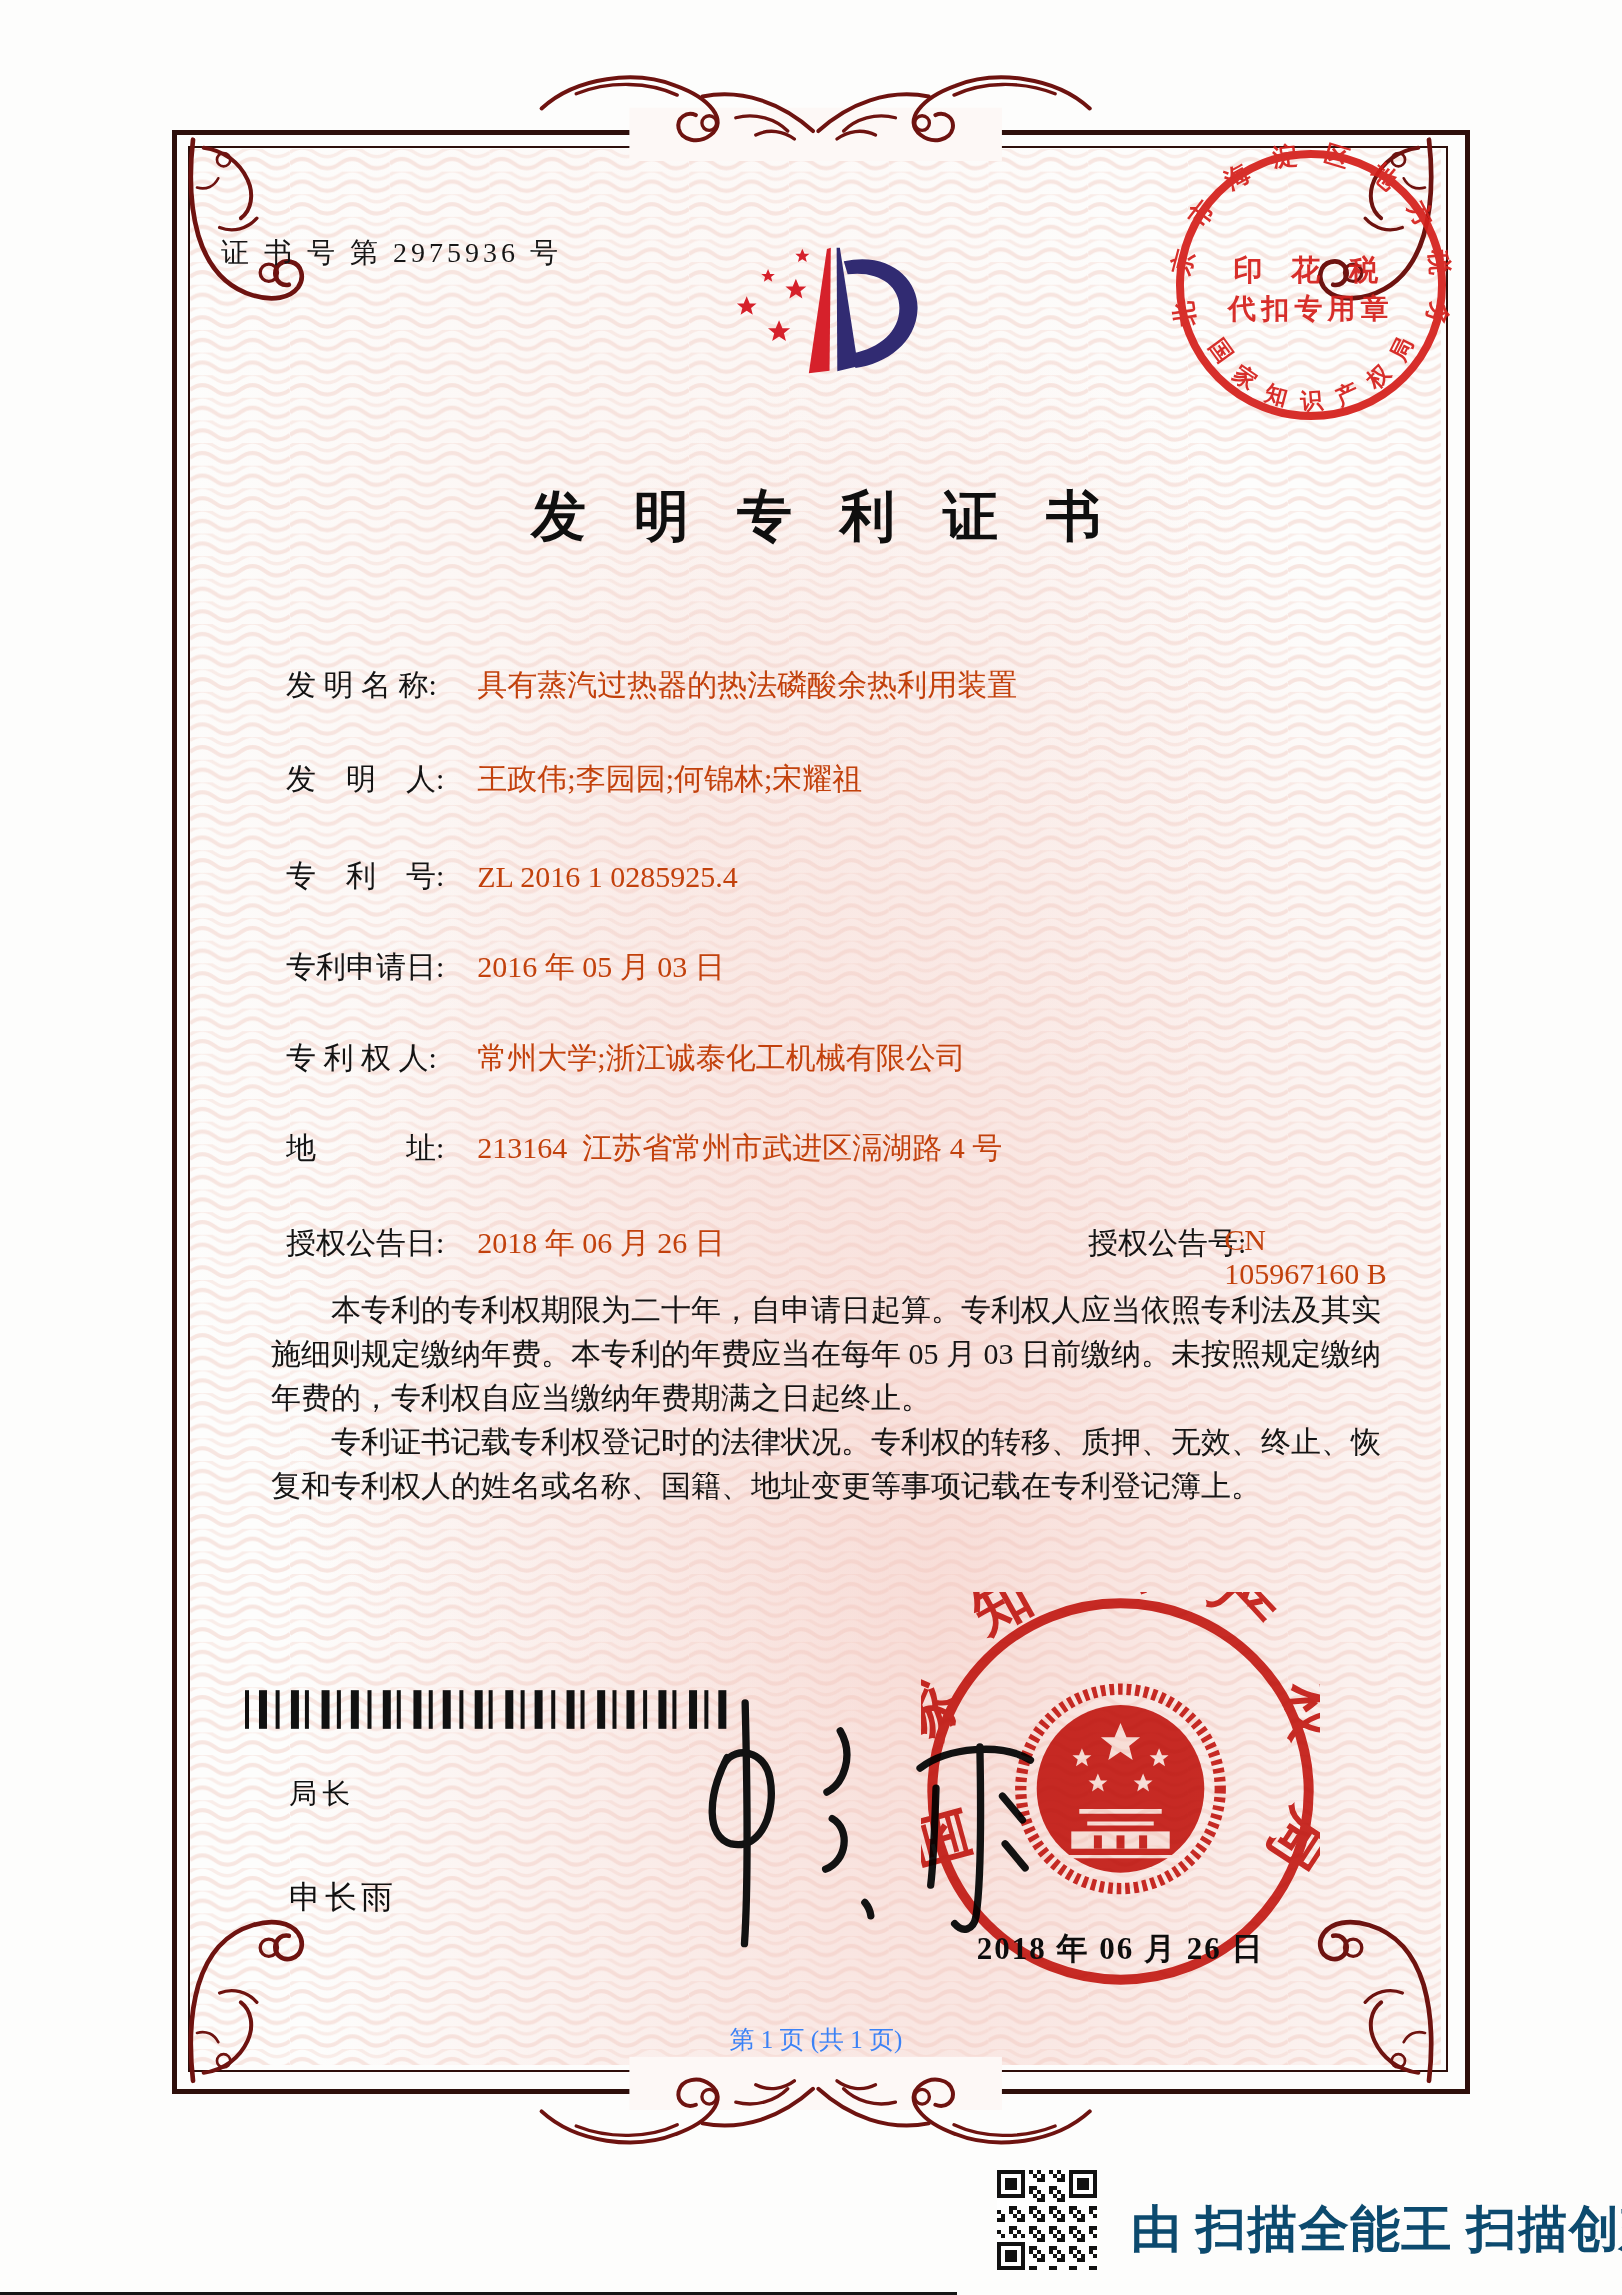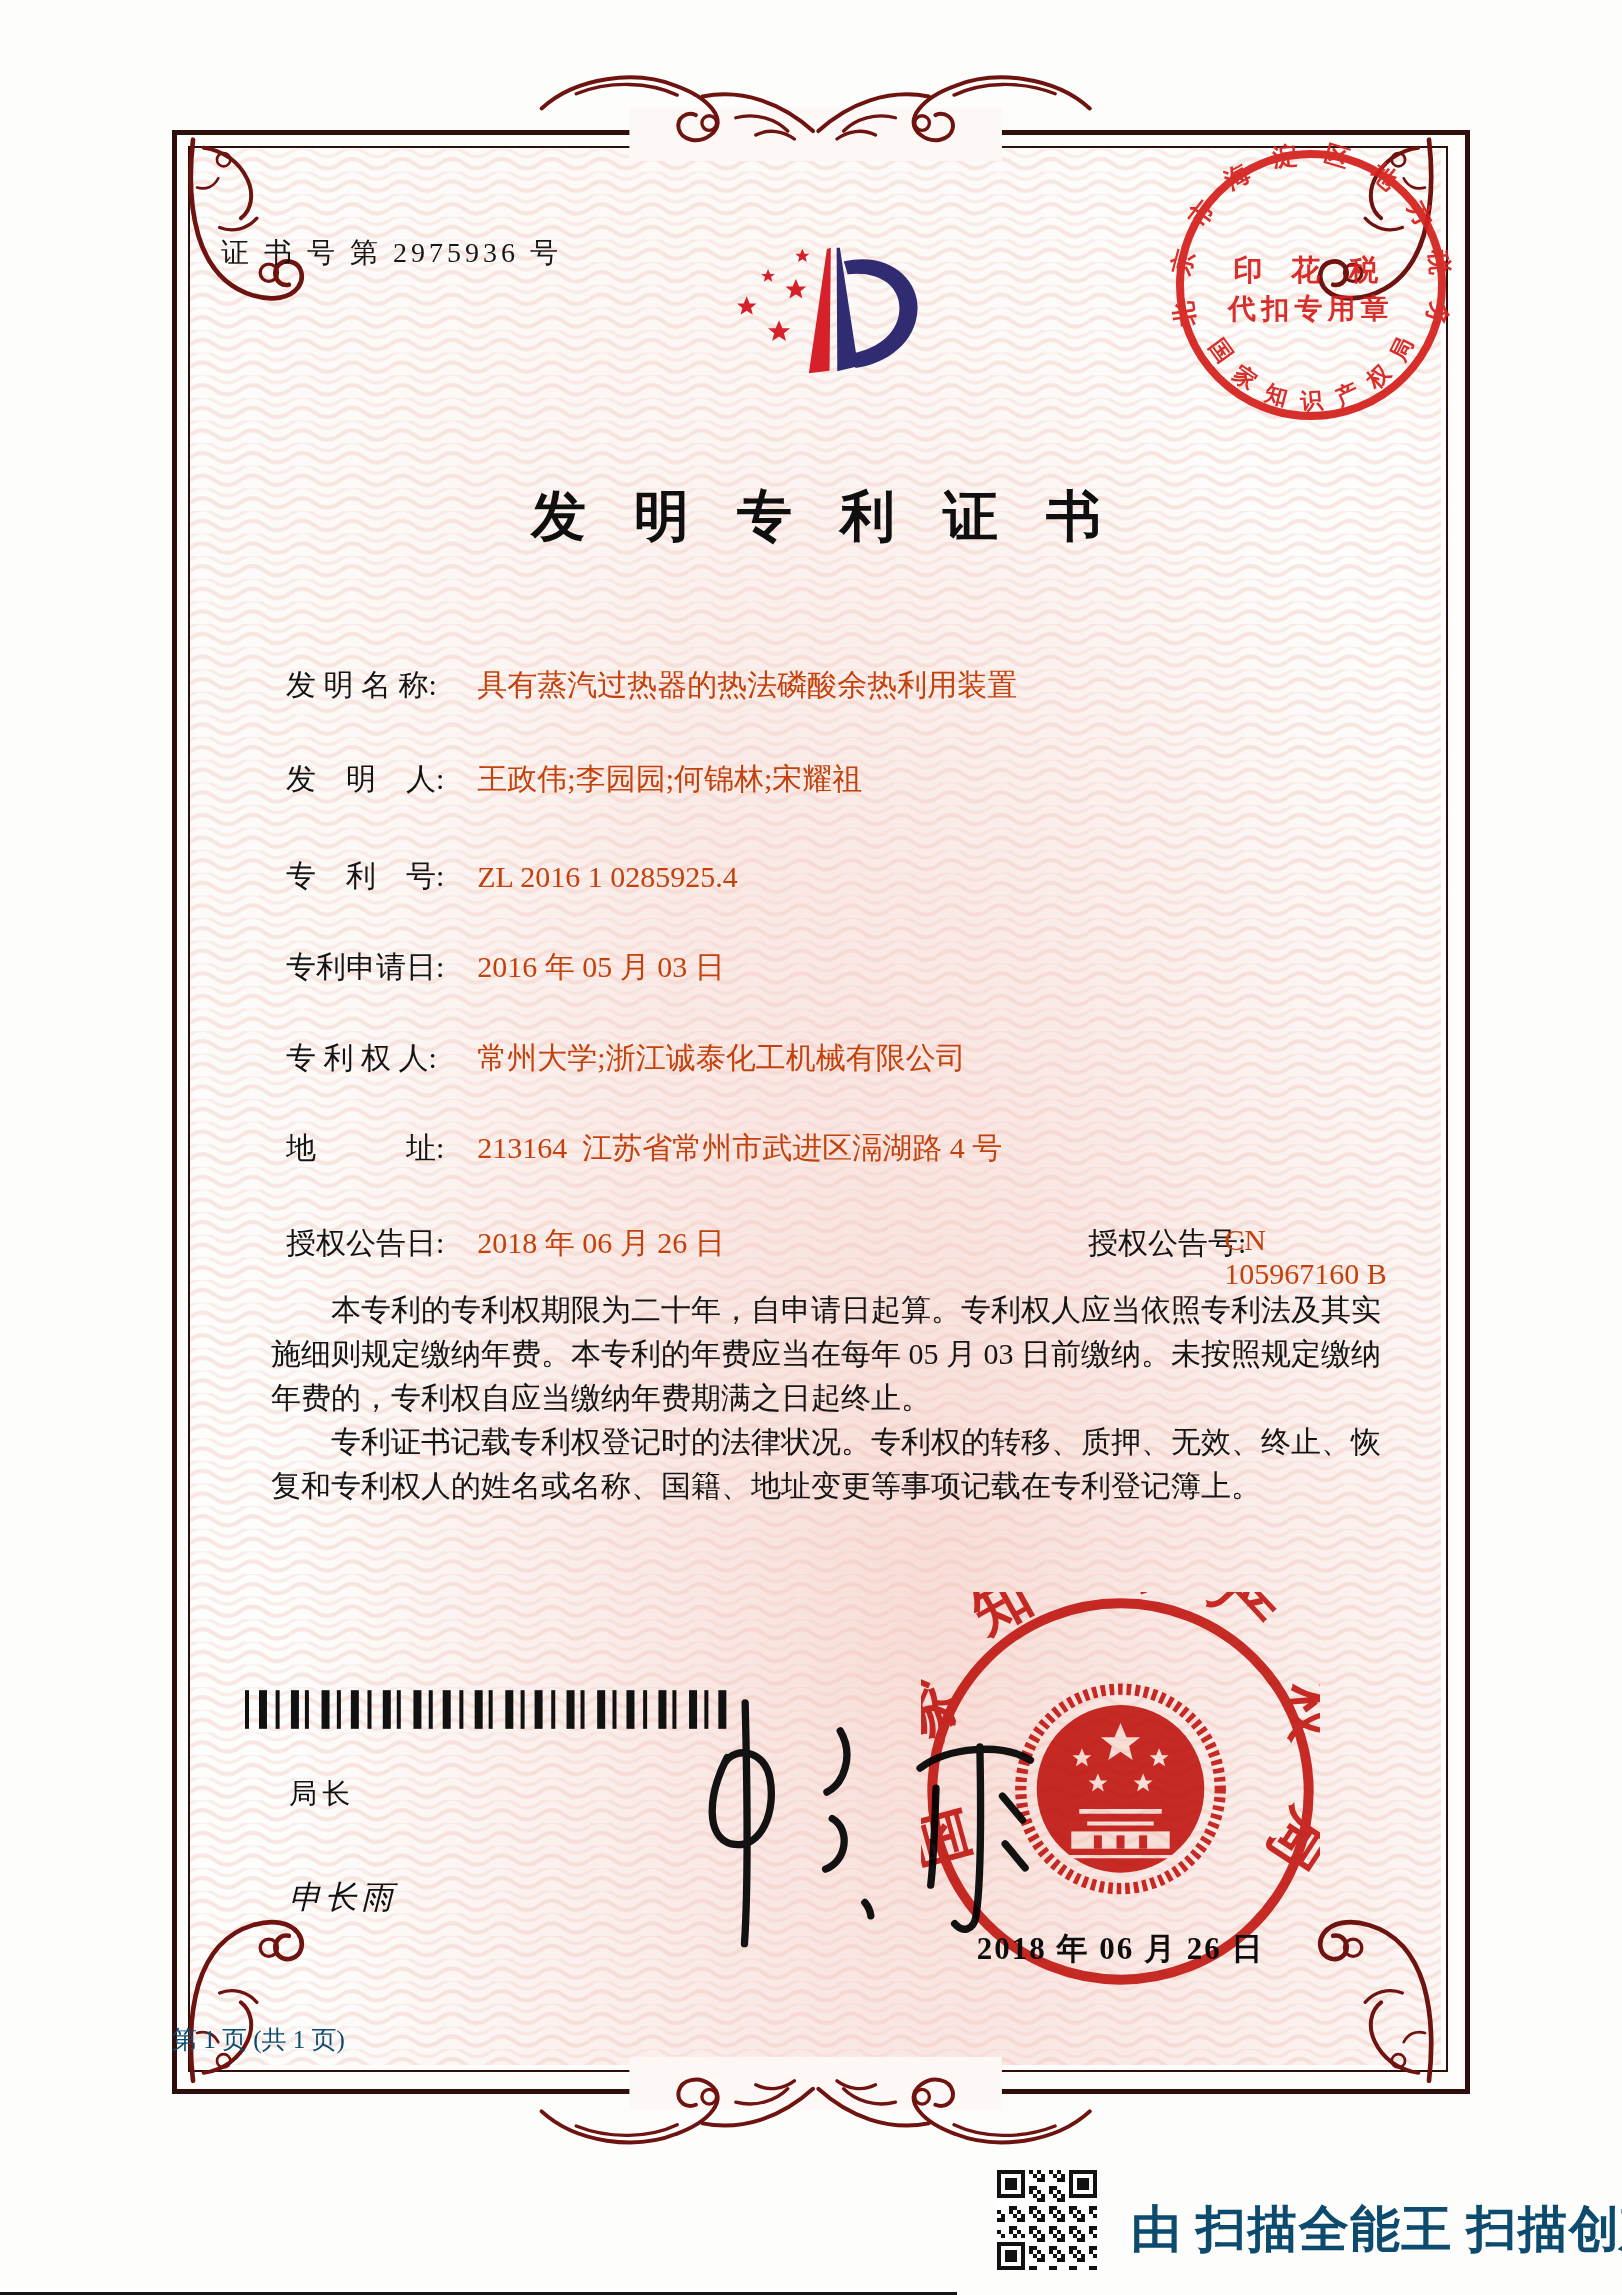--- a/index.html
+++ b/index.html
@@ -32,29 +32,29 @@
   .field-label{white-space:pre;min-width:178px;margin-right:13.3px;color:#141414;}
   .field-value{white-space:pre-wrap;color:#c2410c;}
   .grant-group2{position:absolute;left:802px;top:0;display:flex;}
   .paragraphs{
     left:271px;top:1288px;width:1110px;
     font-size:30px;line-height:44px;text-align:justify;color:#151515;
   }
   .paragraphs p{margin:0;text-indent:2em;}
   .barcode{left:245px;top:1690px;}
   .director-title{left:289px;top:1740px;font-size:28px;letter-spacing:5.3px;color:#111;margin-top:35px;}
-  .director-name{left:289px;top:1876px;font-size:32px;letter-spacing:4px;color:#111;font-style:italic;}
+  .director-name{left:289px;top:1876px;font-size:32px;letter-spacing:4px;color:#111;}
   .signature{left:675px;top:1683px;}
   .seal{left:921px;top:1592px;mix-blend-mode:multiply;opacity:.95;}
   .seal-date{
     left:921px;top:1928px;width:399px;text-align:center;
     font-size:31px;font-weight:600;letter-spacing:2px;color:#0d0d0d;white-space:pre;
   }
   .tax-stamp{left:1168px;top:142px;opacity:.93;}
-  .page-footer{left:172px;top:2023px;width:1288px;text-align:left;font-size:25px;color:#0c4a6e;white-space:pre;}
+  .page-footer{left:172px;top:2023px;width:1288px;text-align:center;font-size:25px;color:#3b82f6;white-space:pre;}
   .qr{left:997px;top:2170px;}
   .scan-credit{left:1131px;top:2196px;font-size:50px;font-weight:600;letter-spacing:1.3px;color:#0c4a6e;white-space:pre;}
   .scan-edge-line{left:0;top:2292px;width:957px;height:3.3px;background:#161616;}
 </style>
 </head>
 <body>
 
 <div class="abs frame-outer"></div>
 <div class="abs frame-inner"></div>
 

